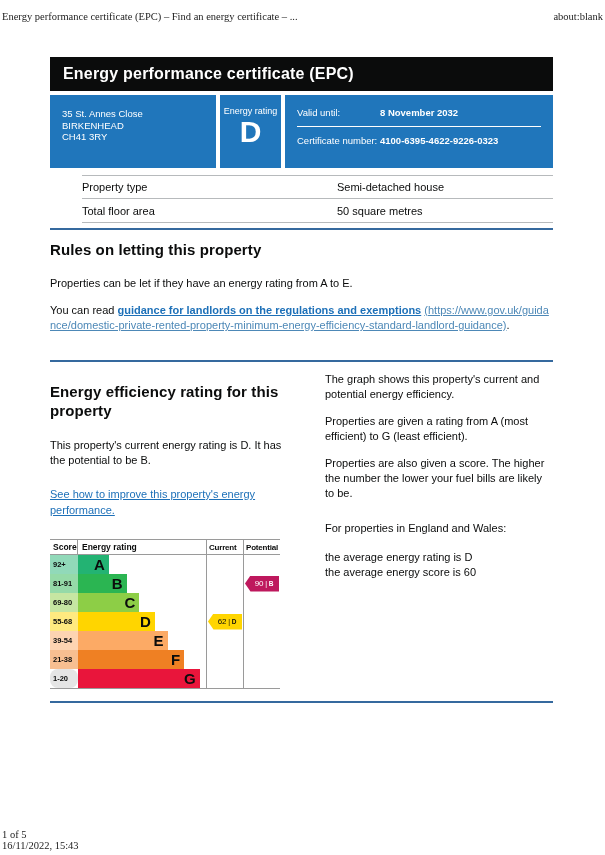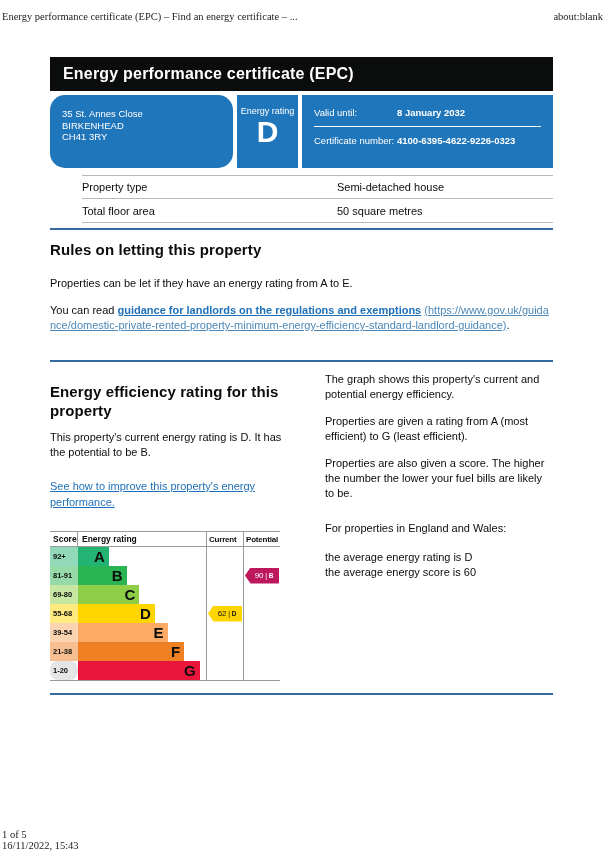--- a/index.html
+++ b/index.html
@@ -26,21 +26,21 @@
   .print-bar.top{top:11px;}
   .print-bar.bottom{bottom:4px;flex-direction:column;}
   
   .content{position:absolute;top:57px;left:50px;width:503px;}
   .banner{
     background:var(--banner-black);color:#fff;height:34px;line-height:34px;
     padding-left:13px;font-size:16px;font-weight:bold;letter-spacing:.2px;
   }
   .boxes{display:flex;gap:4px;margin-top:4px;}
   .bluebox{background:var(--gov-blue);color:#fff;height:73px;}
-  .box-address{width:183px;padding:13px 0 0 12px;font-size:9.5px;line-height:11.5px;border-radius:15px;}
+  .box-address{width:166px;padding:13px 0 0 12px;font-size:9.5px;line-height:11.5px;}
   .box-rating{width:61px;text-align:center;padding-top:11px;}
   .box-rating .lbl{font-size:9px;}
   .box-rating .big{font-size:30px;font-weight:bold;line-height:32px;}
   .box-valid{flex:1;padding:12px 12px 0 12px;font-size:9.5px;}
   .vrow{display:flex;}
   .vrow .vl{width:83px;line-height:11px;}
   .vrow .vv{font-weight:bold;line-height:11px;}
   .vsep{border:none;border-top:1.5px solid #fff;margin:8px 0 8px 0;}
   
   .ptable{margin-top:7px;font-size:11px;}
@@ -54,21 +54,21 @@
   .p2 a.main-link{color:var(--link-blue);font-weight:bold;}
   .p2 a.url-link{color:var(--url-blue);font-weight:normal;}
   .hr2{margin-top:27px;}
   .cols{display:flex;gap:26px;margin-top:10px;}
   .col-l{width:249px;}
   .col-r{width:228px;}
   .col-r p{font-size:11px;line-height:15px;}
   .col-r p + p{margin-top:12px;}
   .col-r p.gap{margin-top:20px;}
   .col-r .avg{margin-top:14px;}
-  .col-l .lead{margin-top:10px;font-size:11px;line-height:15px;}
+  .col-l .lead{margin-top:18px;font-size:11px;line-height:15px;}
   .see-link{display:inline-block;margin-top:18px;font-size:11px;line-height:16px;color:var(--link-blue);text-decoration:underline;}
   .hr3{margin-top:12px;}
   
   .chart{margin-top:21px;width:230px;font-size:8.5px;}
   .chead{display:flex;height:16px;align-items:center;font-weight:bold;
          border-top:1px solid var(--line-gray);border-bottom:1px solid var(--line-gray);}
   .c-score{width:28px;padding-left:3px;flex:none;}
   .chead .c-score{border-right:1px solid var(--line-gray);height:100%;display:flex;align-items:center;}
   .c-bars{flex:1;padding-left:4px;}
   .c-cur,.c-pot{width:37px;flex:none;border-left:1px solid var(--line-gray);height:100%;
@@ -110,21 +110,21 @@
         <div>BIRKENHEAD</div>
         <div>CH41 3RY</div>
       </div>
       <div class="bluebox box-rating">
         <div class="lbl">Energy rating</div>
         <div class="big">D</div>
       </div>
       <div class="bluebox box-valid">
         <div class="vrow">
           <span class="vl">Valid until:</span>
-          <span class="vv">8 January 2032</span>
+          <span class="vv">8 November 2032</span>
         </div>
         <hr class="vsep">
         <div class="vrow">
           <span class="vl">Certificate number:</span>
           <span class="vv">4100-6395-4622-9226-0323</span>
         </div>
       </div>
     </div>
 
     <div class="ptable">

